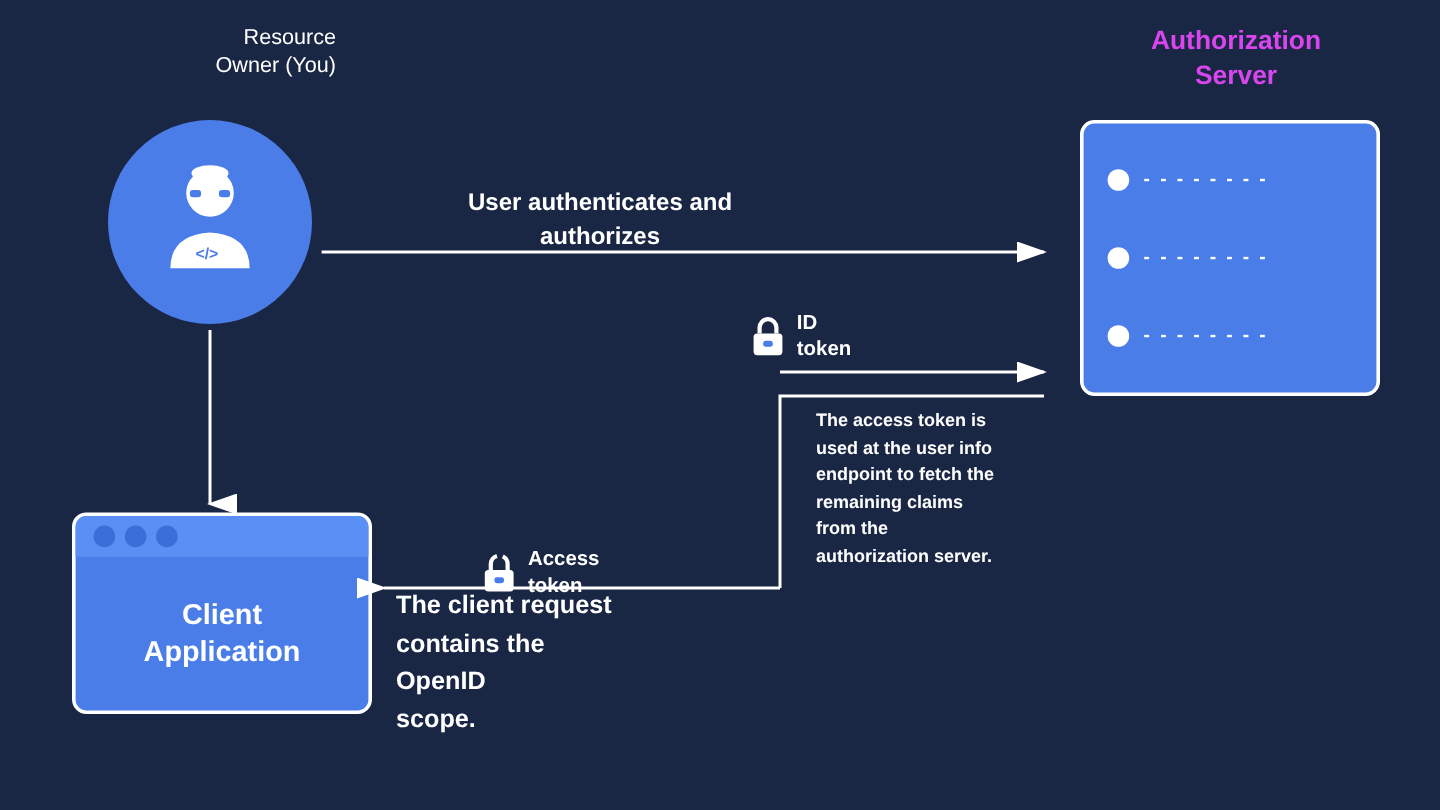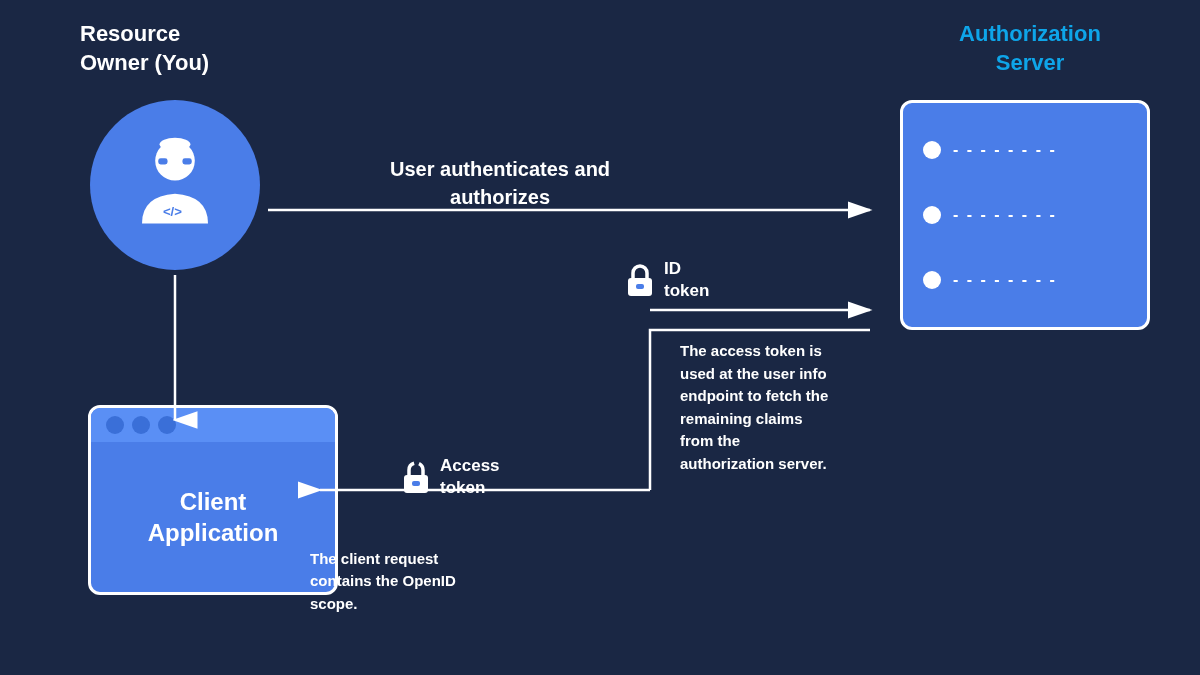--- a/index.html
+++ b/index.html
@@ -16,24 +16,24 @@
       width: 1200px;
       height: 675px;
       position: relative;
     }
 
     
     .resource-owner-label {
       position: absolute;
       top: 20px;
       left: 80px;
-      text-align: left;
-      color: white;
-      font-size: 22px;
-      font-weight: bold;
+      text-align: right;
+      color: white;
+      font-size: 18px;
+      font-weight: normal;
       width: 200px;
       line-height: 1.3;
     }
 
     .user-circle {
       position: absolute;
       top: 100px;
       left: 90px;
       width: 170px;
       height: 170px;
@@ -48,21 +48,21 @@
       width: 110px;
       height: 110px;
     }
 
     
     .auth-server-label {
       position: absolute;
       top: 20px;
       right: 60px;
       text-align: center;
-      color: #0ea5e9;
+      color: #d946ef;
       font-size: 22px;
       font-weight: bold;
       width: 220px;
       line-height: 1.3;
     }
 
     .auth-server-box {
       position: absolute;
       top: 100px;
       right: 50px;
@@ -97,28 +97,27 @@
       letter-spacing: 2px;
       font-weight: bold;
     }
 
     
     .client-app-box {
       position: absolute;
       bottom: 80px;
       left: 60px;
       width: 250px;
-      height: 190px;
+      height: 168px;
       background-color: #4a7de8;
       border-radius: 12px;
       border: 3px solid white;
       display: flex;
       flex-direction: column;
       align-items: center;
-      margin-left: 28px;
     }
 
     .client-app-header {
       width: 100%;
       background-color: #5a8ff5;
       border-radius: 9px 9px 0 0;
       padding: 8px 15px;
       display: flex;
       gap: 8px;
       align-items: center;
@@ -150,23 +149,23 @@
       color: #ffffff;
       font-size: 15px;
       font-weight: bold;
       line-height: 1.5;
       max-width: 250px;
     }
 
     .info-text-bottom {
       position: absolute;
       bottom: 60px;
-      left: 310px;
-      color: white;
-      font-size: 15px;
+      left: 330px;
+      color: white;
+      font-size: 21px;
       font-weight: bold;
       line-height: 1.5;
       max-width: 200px;
     }
 
     
     .arrows-svg {
       position: absolute;
       top: 0;
       left: 0;

